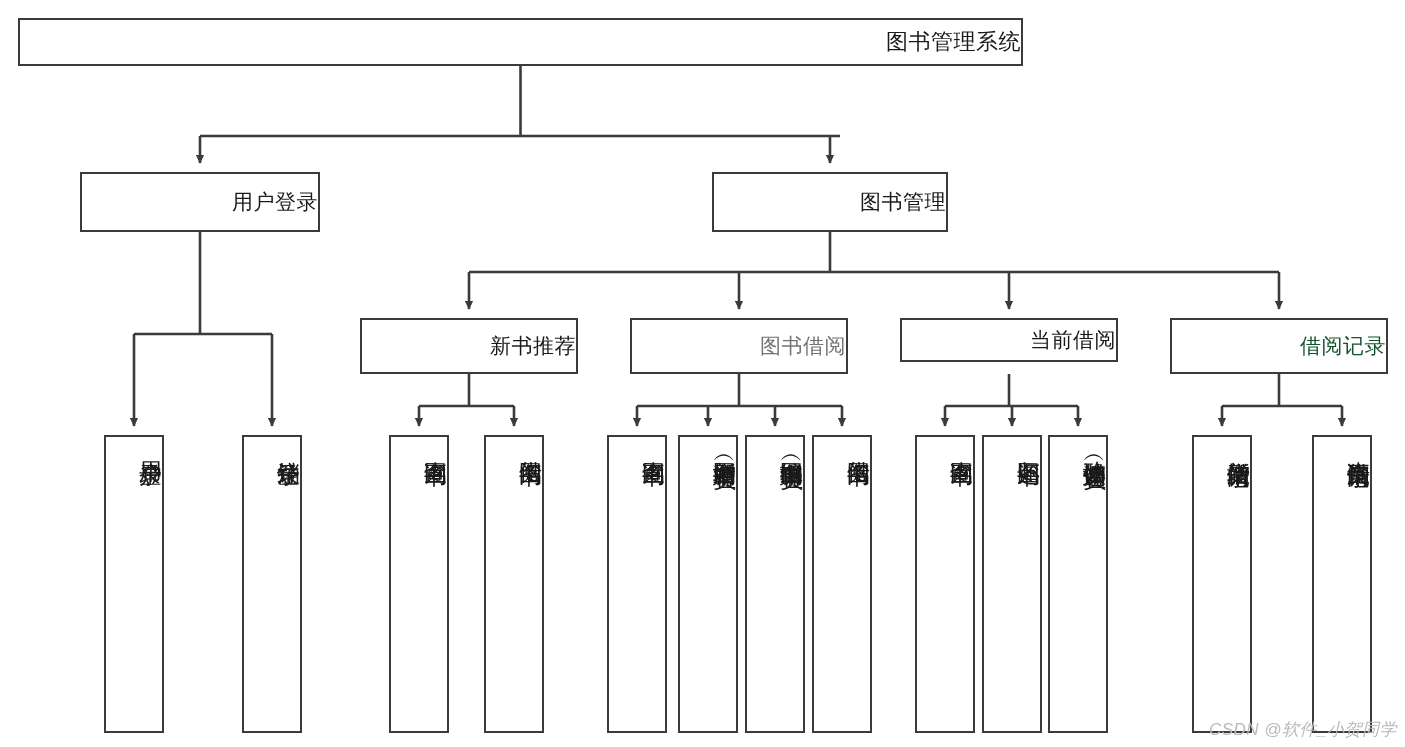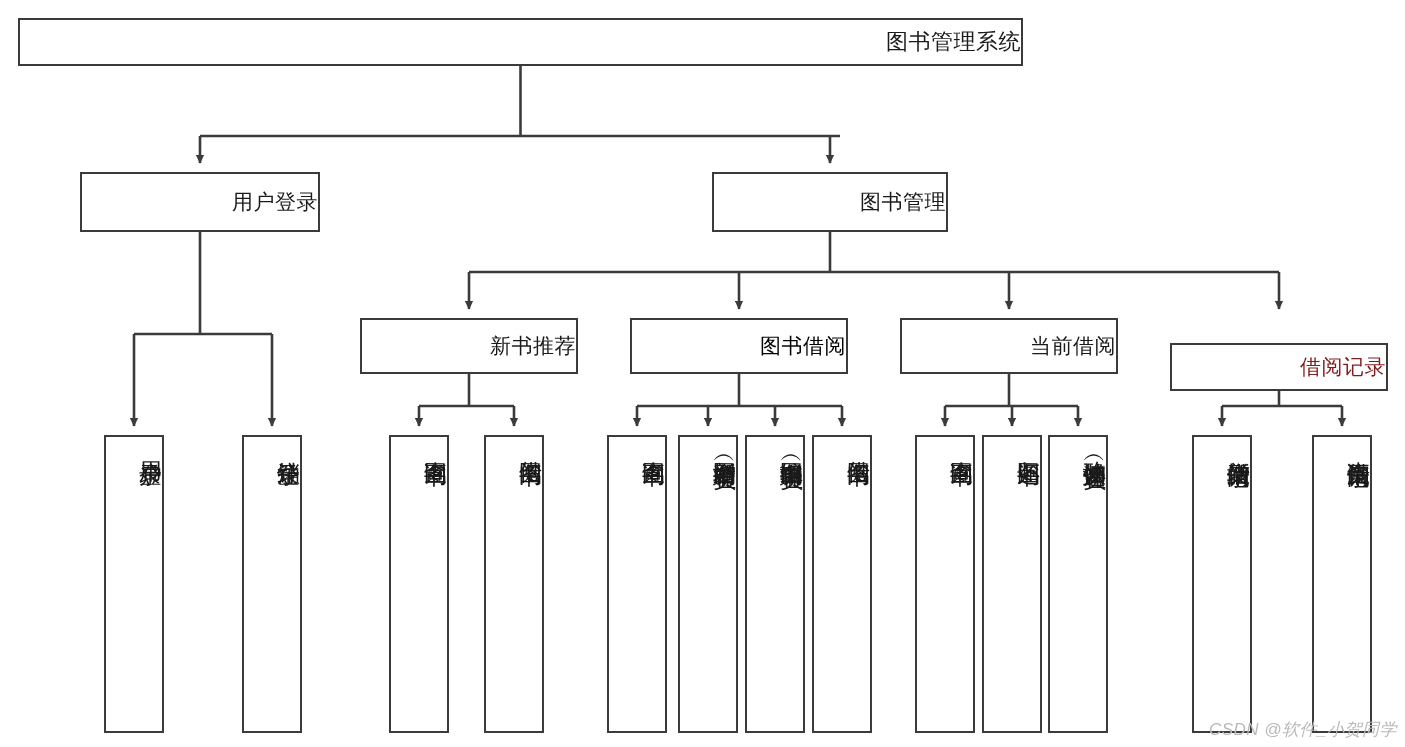--- a/index.html
+++ b/index.html
@@ -140,27 +140,27 @@
   <div class="node horiz" style="left: 80px; top: 172px; width: 240px; height: 60px; background: rgb(255, 255, 255); border-color: rgb(59, 59, 59); color: rgb(26, 26, 26);">
     <span class="node-label">用户登录</span>
   </div>
   <div class="node horiz" style="left: 712px; top: 172px; width: 236px; height: 60px; background: rgb(255, 255, 255); border-color: rgb(59, 59, 59); color: rgb(26, 26, 26);">
     <span class="node-label">图书管理</span>
   </div>
 
   <div class="node horiz" style="left: 360px; top: 318px; width: 218px; height: 56px; background: rgb(255, 255, 255); border-color: rgb(59, 59, 59); color: rgb(26, 26, 26); padding-left: 40px;">
     <span class="node-label">新书推荐</span>
   </div>
-  <div class="node horiz" style="left: 630px; top: 318px; width: 218px; height: 56px; background: rgb(255, 255, 255); border-color: rgb(59, 59, 59); color: #000000;">
+  <div class="node horiz" style="left: 630px; top: 318px; width: 218px; height: 56px; background: rgb(255, 255, 255); border-color: rgb(59, 59, 59); color: #737373;">
     <span class="node-label">图书借阅</span>
   </div>
-  <div class="node horiz" style="left: 900px; top: 318px; width: 218px; height: 56px; background: rgb(255, 255, 255); border-color: rgb(59, 59, 59); color: rgb(26, 26, 26);">
+  <div class="node horiz" style="left: 900px; top: 318px; width: 218px; height: 44px; background: rgb(255, 255, 255); border-color: rgb(59, 59, 59); color: rgb(26, 26, 26);">
     <span class="node-label">当前借阅</span>
   </div>
-  <div class="node horiz" style="left: 1170px; top: 318px; width: 218px; height: 48px; background: rgb(255, 255, 255); border-color: rgb(59, 59, 59); color: #7f1d1d; margin-top: 25px;">
+  <div class="node horiz" style="left: 1170px; top: 318px; width: 218px; height: 56px; background: rgb(255, 255, 255); border-color: rgb(59, 59, 59); color: #14532d;">
     <span class="node-label">借阅记录</span>
   </div>
 
   <div class="node vert" style="left: 104px; top: 435px; width: 60px; height: 298px; background: rgb(255, 255, 255); border-color: rgb(59, 59, 59); color: rgb(26, 26, 26);">
     <span class="node-label">用户登录</span>
   </div>
   <div class="node vert" style="left: 242px; top: 435px; width: 60px; height: 298px; background: rgb(255, 255, 255); border-color: rgb(59, 59, 59); color: rgb(26, 26, 26);">
     <span class="node-label">注销登录</span>
   </div>
   <div class="node vert" style="left: 389px; top: 435px; width: 60px; height: 298px; background: rgb(255, 255, 255); border-color: rgb(59, 59, 59); color: rgb(26, 26, 26);">

